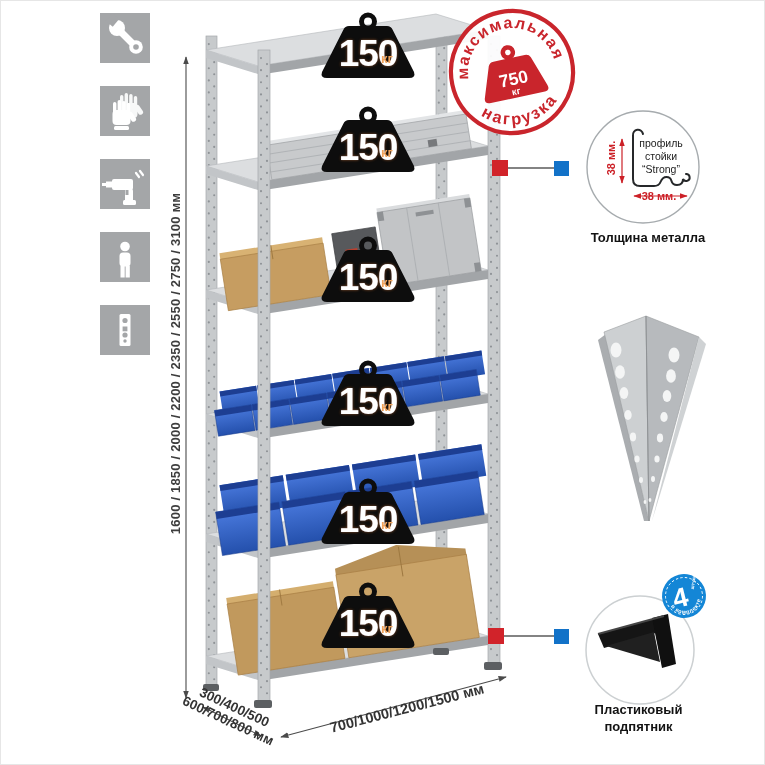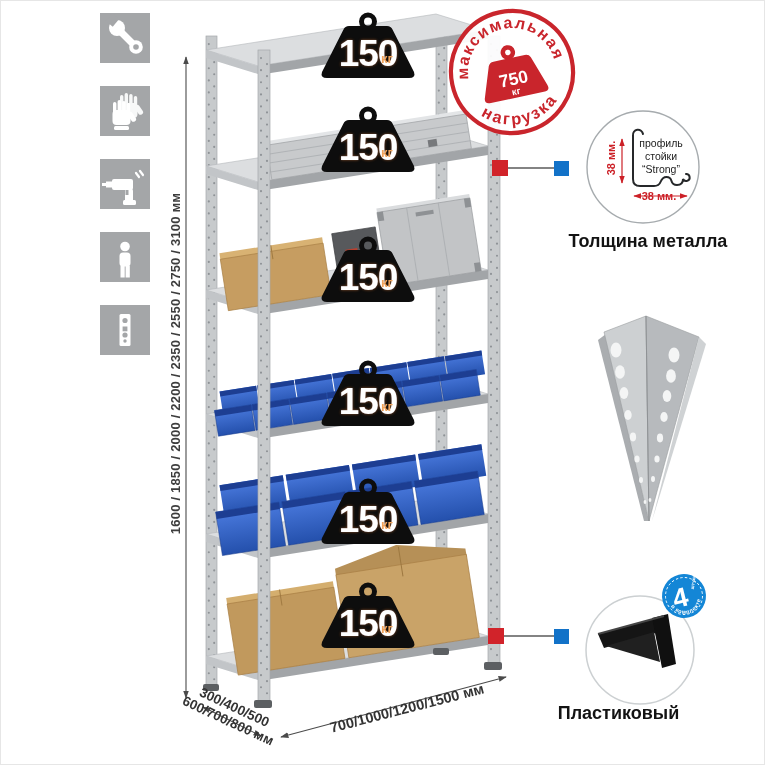--- a/index.html
+++ b/index.html
@@ -25,23 +25,23 @@
   
   .dim{color:#333;font-weight:700;text-align:center;}
   .dim-height{left:-105px;top:356px;width:560px;font-size:13px;color:#3d3d3d;
     transform:rotate(-90deg);letter-spacing:.2px;}
   .dim-depth{left:146px;top:700px;width:170px;font-size:13.5px;line-height:1.08;
     transform:rotate(25deg);}
   .dim-width{left:292px;top:700px;width:230px;font-size:14.5px;transform:rotate(-14.5deg);}
   
   .stamp{left:446px;top:6px;width:132px;height:132px;transform:rotate(-12deg);}
   
-  .caption{color:#131313;font-weight:700;font-size:18px;line-height:1.3;text-align:center;}
+  .caption{color:#131313;font-weight:700;font-size:13px;line-height:1.3;text-align:center;}
   .cap-profile{left:558px;top:230px;width:180px;}
-  .cap-foot{left:536px;top:702px;width:165px;}
+  .cap-foot{left:556px;top:702px;width:165px;}
   .profile-label{left:632px;top:137px;width:58px;font-size:10.5px;font-weight:400;
     line-height:1.22;color:#222;text-align:center;}
   .dim-red{color:#cc2027;font-weight:700;font-size:11px;text-align:center;}
   .dim38v{left:588px;top:152px;width:46px;transform:rotate(-90deg);}
   .dim38h{left:630px;top:190px;width:58px;}
 </style>
 </head>
 <body>
 
 <div class="frame">
@@ -414,15 +414,16 @@
     <div>“Strong”</div>
   </div>
   <div class="abs dim-red dim38v">38 мм.</div>
   <div class="abs dim-red dim38h">38 мм.</div>
 
   <div class="abs caption cap-profile">
     <div>Толщина металла</div>
   </div>
   <div class="abs caption cap-foot">
     <div>Пластиковый</div>
+    <div>подпятник</div>
   </div>
 
 </div>
 
 </body></html>

